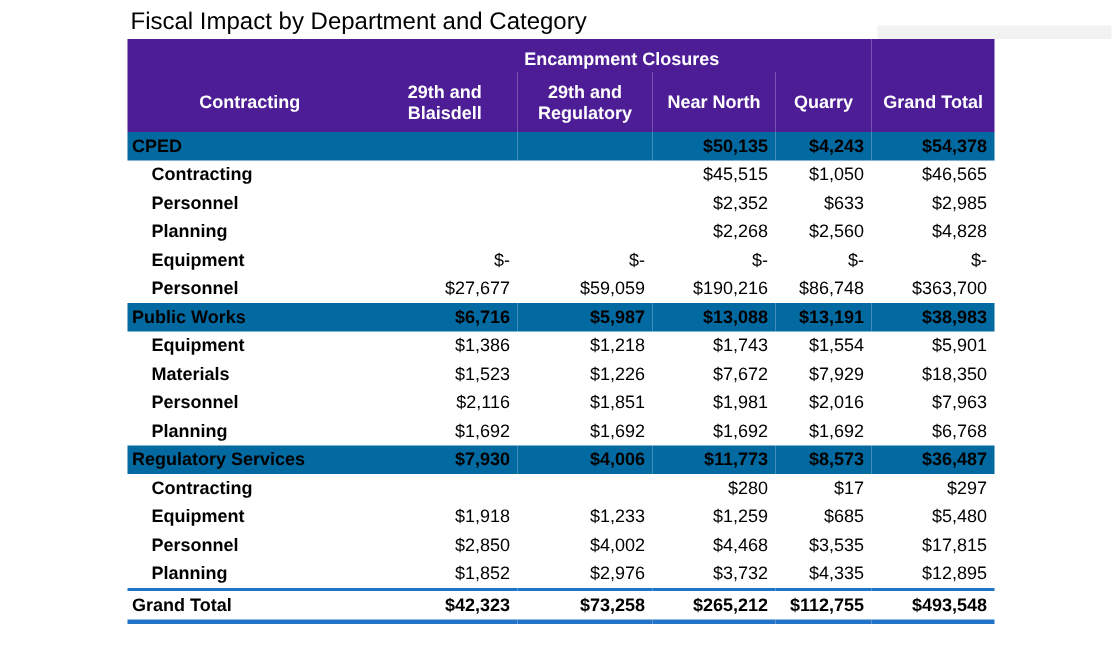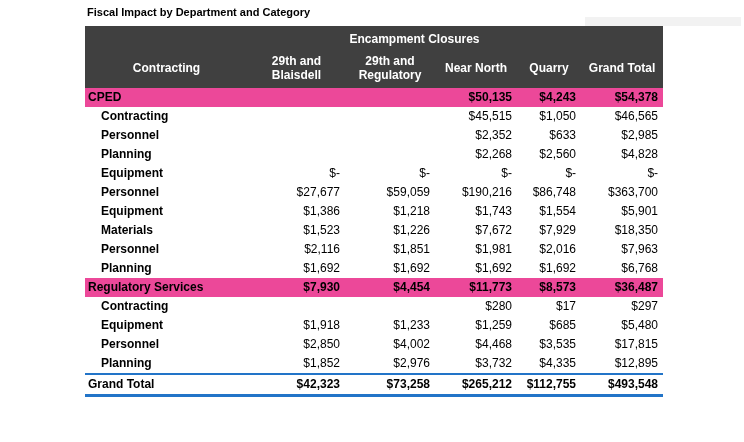--- a/index.html
+++ b/index.html
@@ -8,22 +8,22 @@
     position:relative;
     width:744px; height:442px;
     background:#ffffff;
     font-family:"Liberation Sans", sans-serif;
     color:#000;
     overflow:hidden;
   }
   .title {
     position:absolute;
     left:87px; top:6px;
-    font-size:11px;
-    font-weight:bold;
+    font-size:16px;
+    font-weight:normal;
     color:#000000;
     letter-spacing:0;
     text-align:right;
   }
   .artifact {
     position:absolute;
     left:585px; top:17px;
     width:156px; height:9px;
     background:#f2f2f2;
   }
@@ -34,40 +34,40 @@
     border-collapse:collapse;
     table-layout:fixed;
   }
   col.c1 { width:163px; }
   col.c2 { width:97px; }
   col.c3 { width:90px; }
   col.c4 { width:82px; }
   col.c5 { width:64px; }
   col.c6 { width:82px; }
   thead th {
-    background:#404040;
+    background:#4c1d95;
     color:#ffffff;
     font-weight:bold;
     font-size:12px;
     text-align:center;
     vertical-align:middle;
     line-height:14px;
   }
   tr.merge-row th { height:22px; padding-top:3px; }
   tr.cols-row th { height:40px; padding:0 4px; }
   tbody td {
     font-size:12px;
     height:19px;
     line-height:19px;
     vertical-align:middle;
     white-space:nowrap;
   }
   td.label { text-align:left; padding-left:3px;font-weight:bold; }
   td.num   { text-align:right; padding-right:5px; }
-  tr.row-department { background:#ec4899; }
+  tr.row-department { background:#0369a1; }
   tr.row-department td { font-weight:bold; }
   tr.row-category td.label { padding-left:16px; }
   tr.row-grand_total td {
     font-weight:bold;
     border-top:2px solid #2274C8;
     border-bottom:3px solid #2274C8;
     height:21px;
   }
 </style>
 </head>
@@ -145,20 +145,28 @@
           <td class="num">$-</td>
         </tr>
         <tr class="row-category">
           <td class="label">Personnel</td>
           <td class="num">$27,677</td>
           <td class="num">$59,059</td>
           <td class="num">$190,216</td>
           <td class="num">$86,748</td>
           <td class="num">$363,700</td>
         </tr>
+        <tr class="row-department">
+          <td class="label">Public Works</td>
+          <td class="num">$6,716</td>
+          <td class="num">$5,987</td>
+          <td class="num">$13,088</td>
+          <td class="num">$13,191</td>
+          <td class="num">$38,983</td>
+        </tr>
         <tr class="row-category">
           <td class="label">Equipment</td>
           <td class="num">$1,386</td>
           <td class="num">$1,218</td>
           <td class="num">$1,743</td>
           <td class="num">$1,554</td>
           <td class="num">$5,901</td>
         </tr>
         <tr class="row-category">
           <td class="label">Materials</td>
@@ -180,21 +188,21 @@
           <td class="label">Planning</td>
           <td class="num">$1,692</td>
           <td class="num">$1,692</td>
           <td class="num">$1,692</td>
           <td class="num">$1,692</td>
           <td class="num">$6,768</td>
         </tr>
         <tr class="row-department">
           <td class="label">Regulatory Services</td>
           <td class="num">$7,930</td>
-          <td class="num">$4,454</td>
+          <td class="num">$4,006</td>
           <td class="num">$11,773</td>
           <td class="num">$8,573</td>
           <td class="num">$36,487</td>
         </tr>
         <tr class="row-category">
           <td class="label">Contracting</td>
           <td class="num"></td>
           <td class="num"></td>
           <td class="num">$280</td>
           <td class="num">$17</td>

